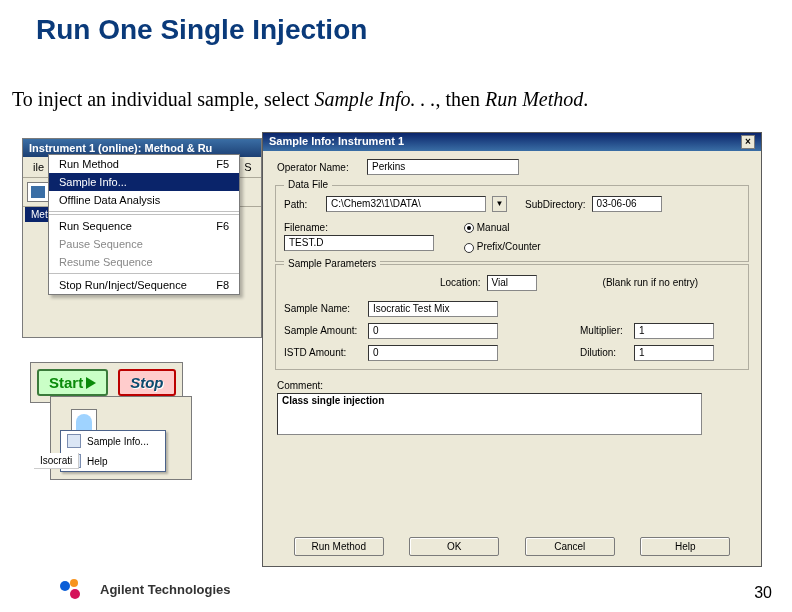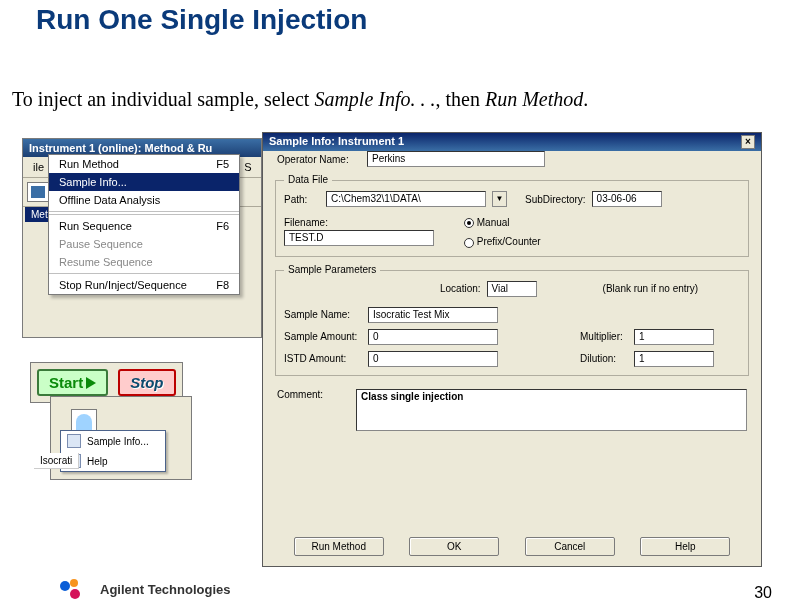--- a/index.html
+++ b/index.html
@@ -8,21 +8,21 @@
     width: 792px;
     height: 612px;
     font-family: Arial, Helvetica, sans-serif;
     background: #fff;
     color: #000;
     position: relative;
     overflow: hidden;
   }
   .slide-title {
     position: absolute;
-    left: 36px; top: 4px;
+    left: 36px; top: 14px;
     font-size: 28px;
     font-weight: 700;
     color: #0a3a7a;
   }
   .slide-subtitle {
     position: absolute;
     left: 12px; top: 88px;
     font-family: "Times New Roman", serif;
     font-size: 20px;
     color: #000;
@@ -117,28 +117,28 @@
   .dlg-title {
     background: linear-gradient(#0a246a,#3a6ea5);
     color:#fff; font-size:11px; font-weight:700;
     padding:2px 6px; display:flex; justify-content:space-between;
   }
   .dlg-title .xbtn {
     width:14px; height:14px; background:#ece9d8; color:#000;
     border:1px solid #7b7b7b; font-size:10px; line-height:12px;
     text-align:center; font-weight:700;
   }
-  .row { display:flex; align-items:center; padding:0 14px; gap:6px;}
+  .row { display:flex; align-items:center; padding:8px 14px; gap:6px;}
   .row label { width:84px; white-space:nowrap; }
   .inp {
     background:#fff; border:1px inset #888; height:16px;
     padding:1px 4px; font-size:10px;
   }
   .group {
-    margin:13px 12px; border:1px solid #b0ada0;
+    margin:2px 12px; border:1px solid #b0ada0;
     position:relative; padding:10px 8px 8px;
   }
   .group-title {
     position:absolute; top:-7px; left:8px; background:#ece9d8;
     padding:0 4px; font-size:10px;
   }
   .dd-arrow {
     width:15px; height:16px; background:#ece9d8;
     border:1px solid #888; text-align:center; font-size:8px; line-height:14px;
   }
@@ -260,21 +260,21 @@
 <div class="mini-txt">Isocrati</div>
 
 <div class="dialog">
   <div class="dlg-title">
     <span>Sample Info: Instrument 1</span>
     <span class="xbtn">×</span>
   </div>
 
   <div class="row">
     <label>Operator Name:</label>
-    <div class="inp" style="width:178px">Perkins</div>
+    <div class="inp" style="width:152px">Perkins</div>
   </div>
 
   <div class="group">
     <div class="group-title">Data File</div>
     <div style="display:flex;align-items:center;gap:6px;">
       <label style="width:36px">Path:</label>
       <div class="inp" style="width:160px">C:\Chem32\1\DATA\</div>
       <div class="dd-arrow">▼</div>
       <label style="margin-left:12px">SubDirectory:</label>
       <div class="inp" style="width:70px">03-06-06</div>
@@ -323,21 +323,21 @@
           <div class="inp" style="width:80px">1</div>
         </div>
         <div style="display:flex;align-items:center;gap:4px">
           <label style="width:50px">Dilution:</label>
           <div class="inp" style="width:80px">1</div>
         </div>
       </div>
     </div>
   </div>
 
-  <div class="row" style="flex-direction:row;align-items:flex-start;gap:2px">
+  <div class="row" style="flex-direction:column;align-items:flex-start;gap:2px">
     <label>Comment:</label>
     <div class="inp" style="width:425px;height:42px;font-weight:700">Class single injection</div>
   </div>
 
   <div class="buttons">
     <div class="btn">Run Method</div>
     <div class="btn">OK</div>
     <div class="btn">Cancel</div>
     <div class="btn">Help</div>
   </div>

